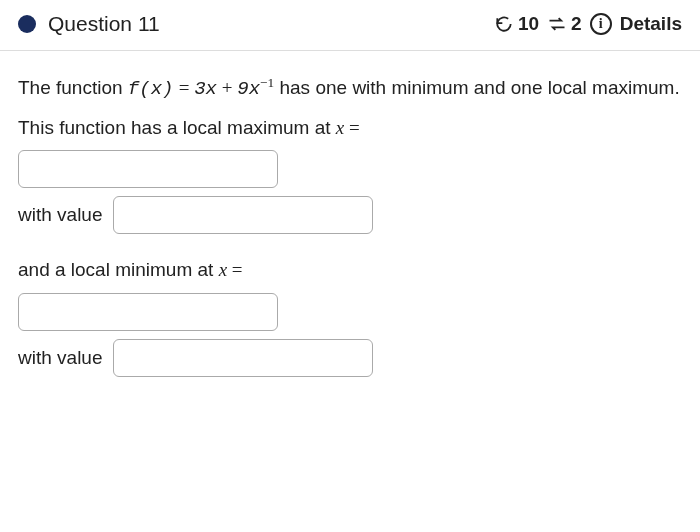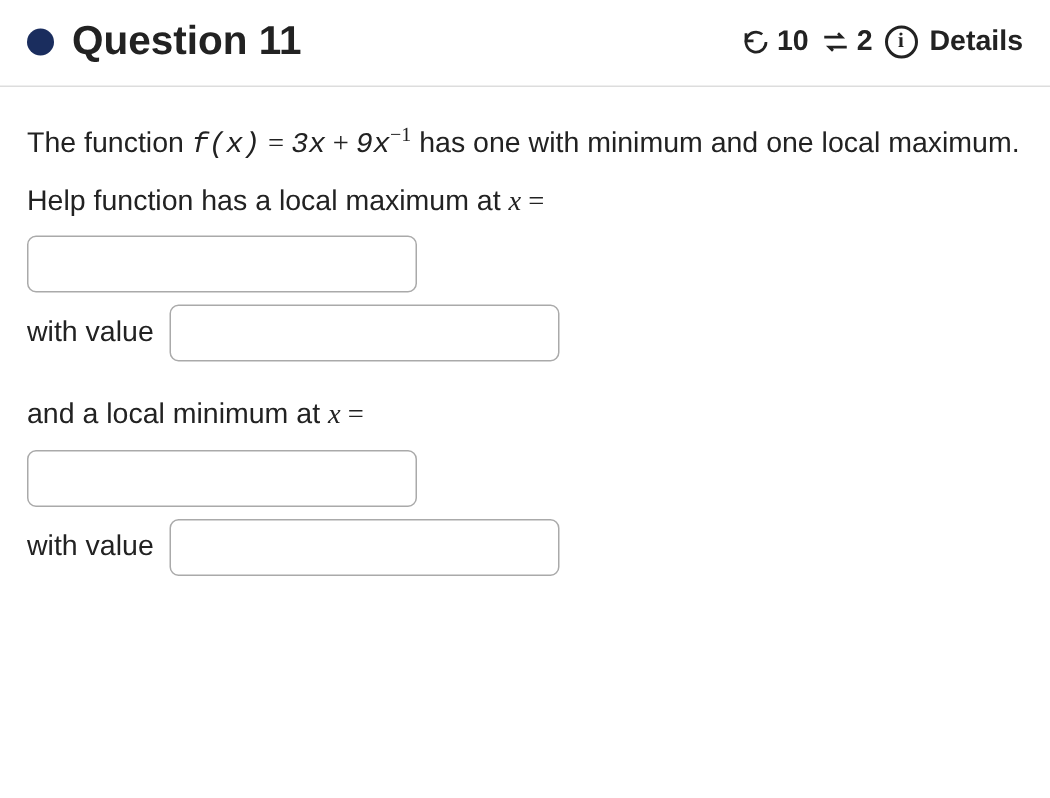--- a/index.html
+++ b/index.html
@@ -16,21 +16,21 @@
       align-items: center;
       padding: 12px 18px 14px 18px;
       border-bottom: 1px solid #ddd;
     }
     .bullet {
       width: 18px; height: 18px; border-radius: 50%;
       background: #1a2d5e;
       margin-right: 12px;
       flex-shrink: 0;
     }
-    .qtitle { font-weight: 700; font-size: 27px; }
+    .qtitle { font-weight: 400; font-size: 21px; }
     .spacer { flex: 1; }
     .meta { display: flex; align-items: center; gap: 8px; font-size: 19px; font-weight: 600; }
     .meta svg { vertical-align: middle; }
     .info-circle {
       width: 22px; height: 22px; border: 2px solid #222; border-radius: 50%;
       display: inline-flex; align-items: center; justify-content: center;
       font-size: 14px; font-weight: 700; font-family: 'Times New Roman', serif;
     }
     .details { cursor: pointer; }
 
@@ -97,21 +97,21 @@
 <div class="body">
   <div class="prompt">
     The function
     <span class="mathfn">f(x)</span>
     <span class="mathrm"> = </span>
     <span class="mathfn">3x</span><span class="mathrm"> + </span><span class="mathfn">9x</span><span class="sup">−1</span>
     <span> has one with minimum and one local maximum.</span>
   </div>
 
   <div>
-    <span>Help function has a local maximum at </span><span class="varx">x</span><span class="mathrm"> =</span>
+    <span>This function has a local maximum at </span><span class="varx">x</span><span class="mathrm"> =</span>
   </div>
   <div class="row">
     <input class="ans w1" type="text" value="" style="">
   </div>
 
   <div class="row">
     <span>with value</span>
     <input class="ans w2" type="text" value="" style="">
   </div>
 

